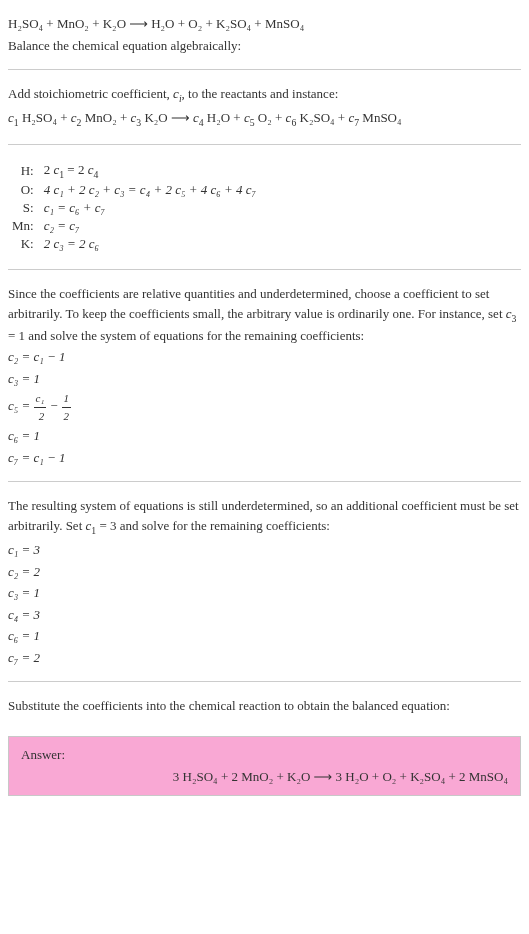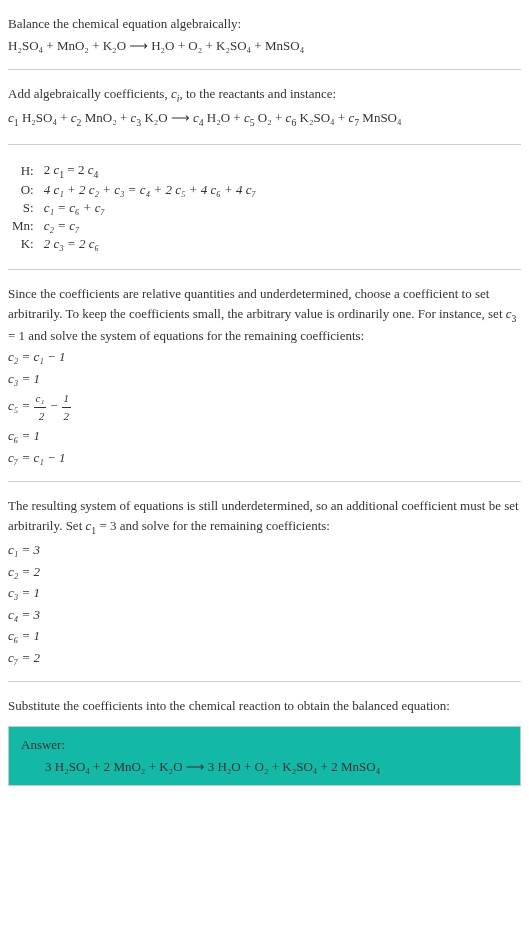--- a/index.html
+++ b/index.html
@@ -53,44 +53,45 @@
   display: block;
   border-bottom: 1px solid #333;
   padding: 0 2px;
 }
 .frac .den {
   display: block;
   padding: 0 2px;
 }
 .answer-box {
   border: 1px solid #c8c8c8;
-  background: #14b8a6;
+  background: #f9a8d4;
   padding: 10px 12px;
-  margin-top: 10px;
+  margin-top: 20px;
 }
 .answer-label {
   margin-bottom: 6px;
 }
 .answer-eq {
   padding-left: 24px;
+  text-align: right;
 }
 </style>
 </head>
 <body>
 
 <div class="section">
+  <div class="math-line">H₂SO₄ + MnO₂ + K₂O ⟶ H₂O + O₂ + K₂SO₄ + MnSO₄</div>
   <div class="math-line">Balance the chemical equation algebraically:</div>
-  <div class="math-line">H₂SO₄ + MnO₂ + K₂O ⟶ H₂O + O₂ + K₂SO₄ + MnSO₄</div>
 </div>
 
 <hr>
 
 <div class="section">
   <div class="math-line">
-    <span>Add algebraically coefficients, </span><span class="ital">c</span><span class="sub ital">i</span><span>, to the reactants and instance:</span>
+    <span>Add stoichiometric coefficient, </span><span class="ital">c</span><span class="sub ital">i</span><span>, to the reactants and instance:</span>
   </div>
   <div class="math-line">
     <span class="ital">c</span><span class="sub">1</span><span> H₂SO₄ + </span><span class="ital">c</span><span class="sub">2</span><span> MnO₂ + </span><span class="ital">c</span><span class="sub">3</span><span> K₂O ⟶ </span><span class="ital">c</span><span class="sub">4</span><span> H₂O + </span><span class="ital">c</span><span class="sub">5</span><span> O₂ + </span><span class="ital">c</span><span class="sub">6</span><span> K₂SO₄ + </span><span class="ital">c</span><span class="sub">7</span><span> MnSO₄</span>
   </div>
 </div>
 
 <hr>
 
 <div class="section">
   <table class="eq-table">

